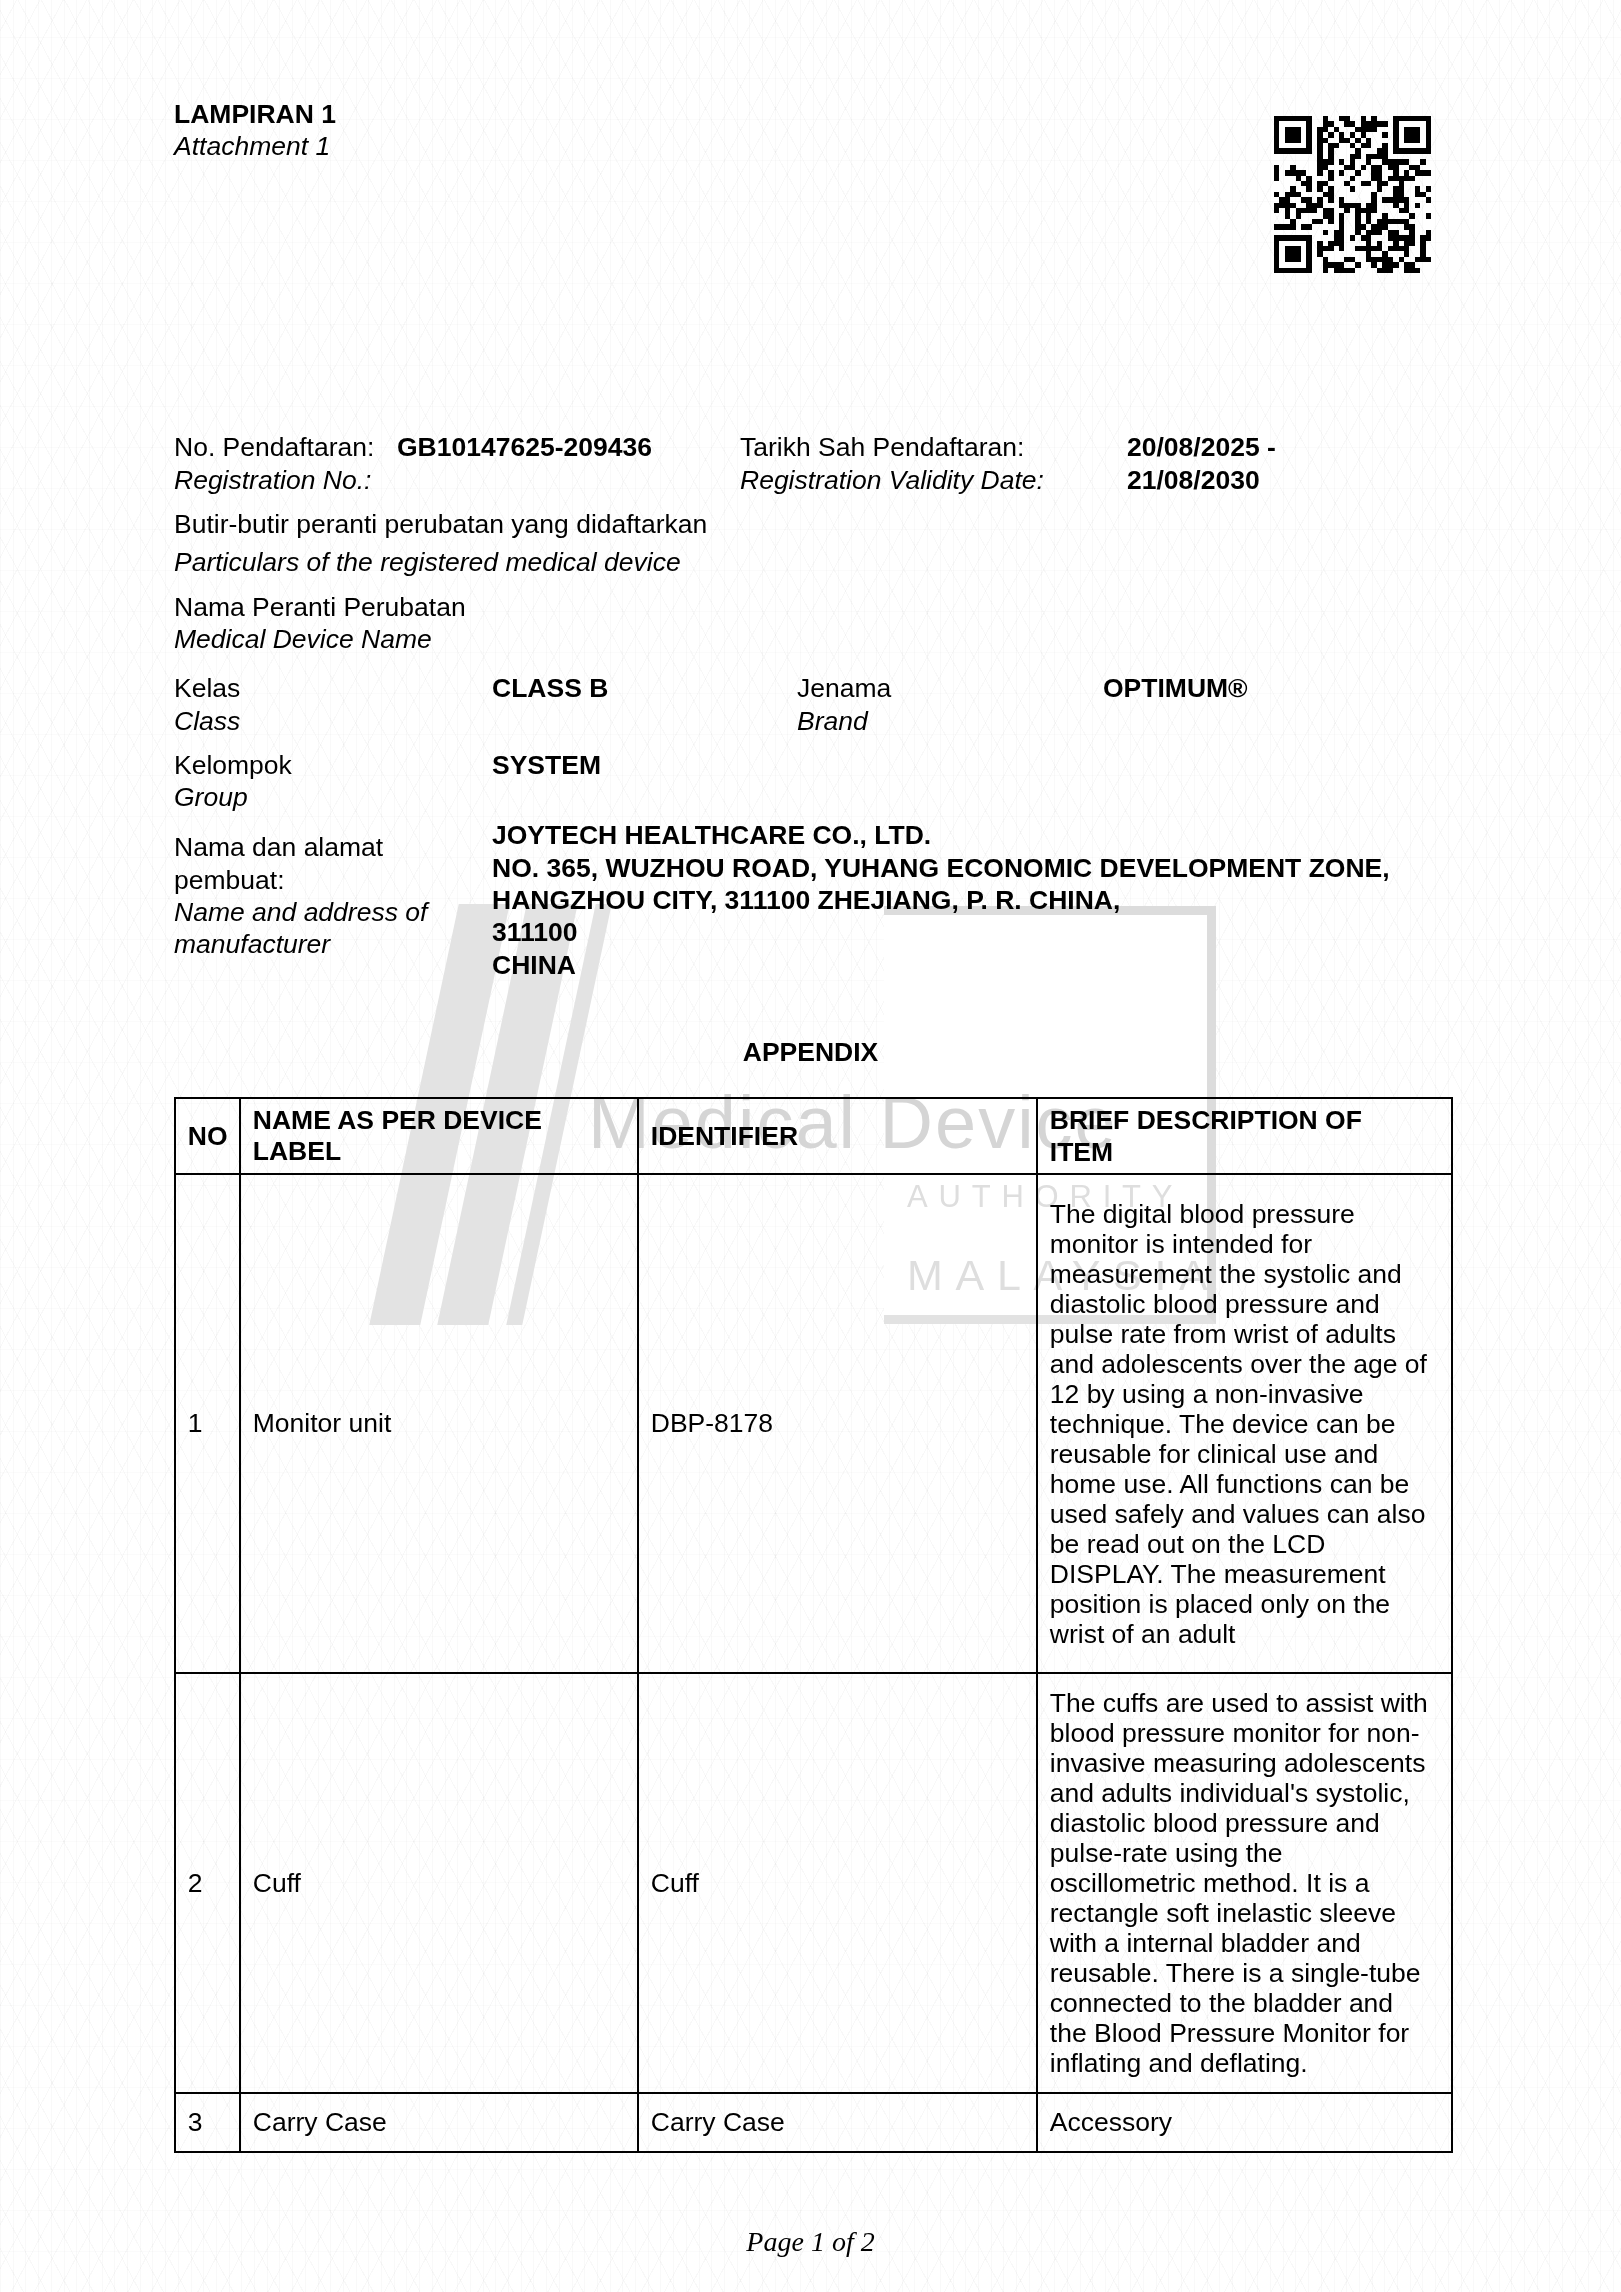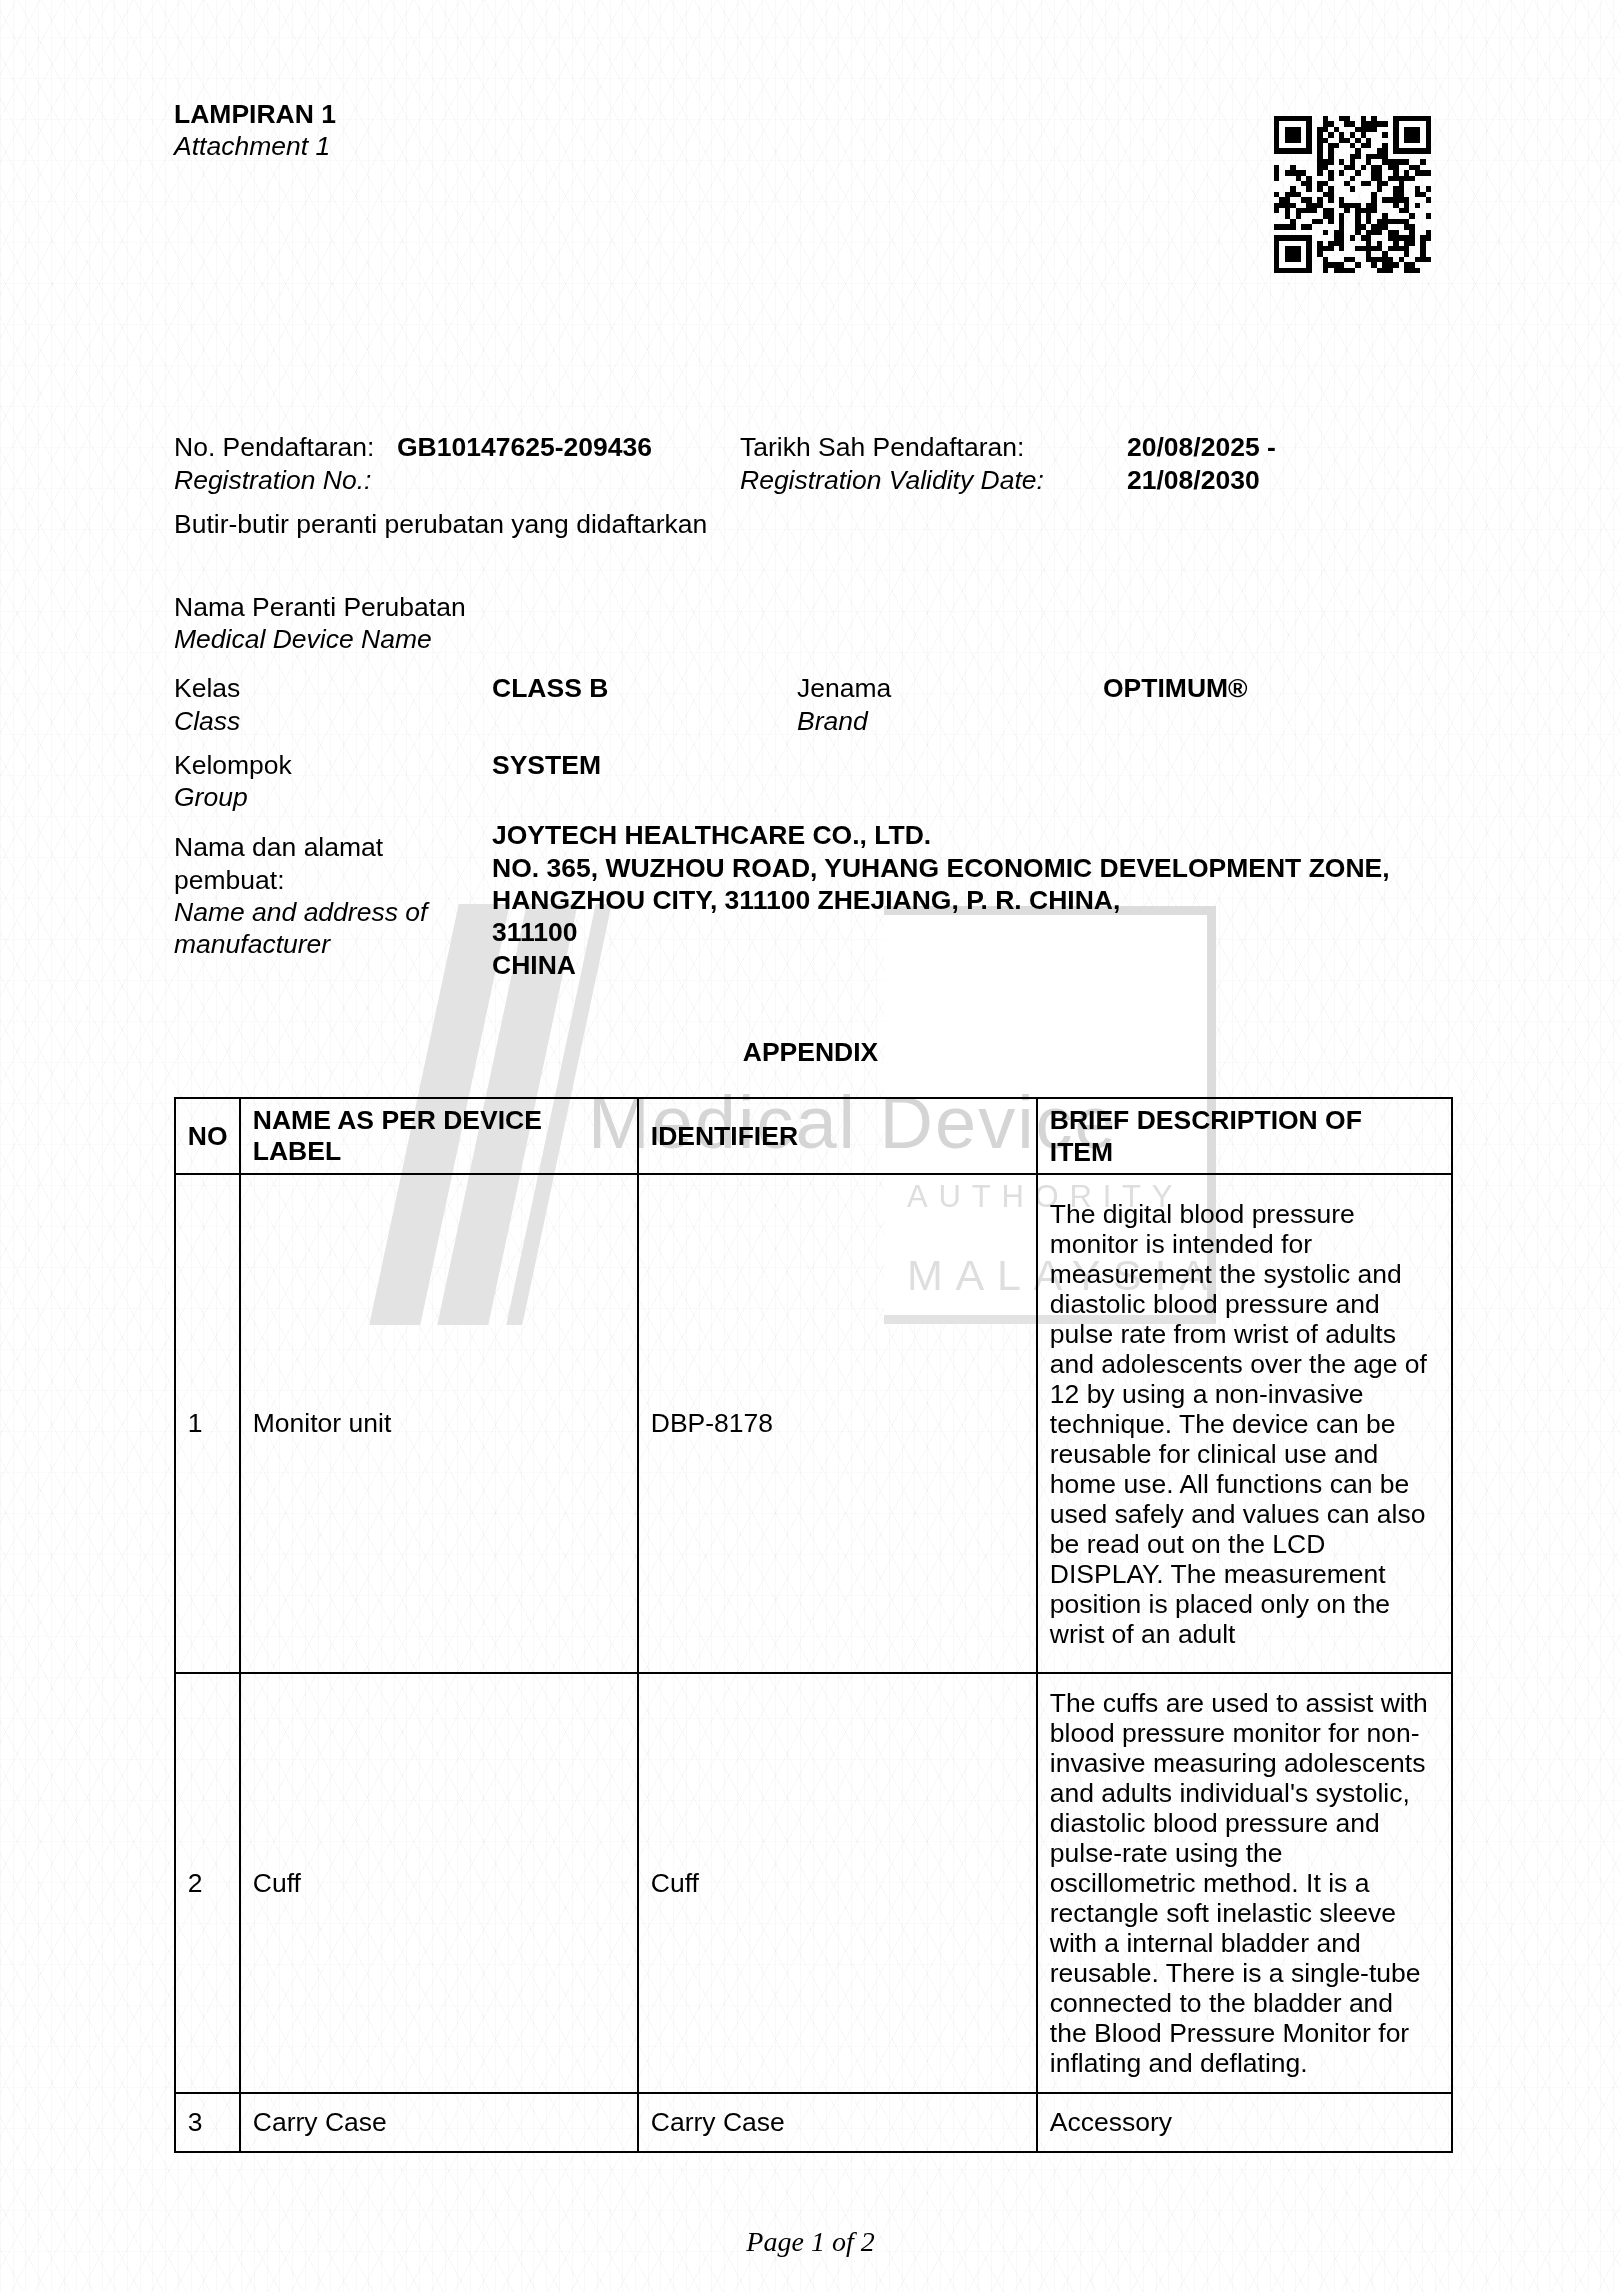--- a/index.html
+++ b/index.html
@@ -404,20 +404,21 @@
 
     <div class="abs t" style="left:174px;top:431px;">No. Pendaftaran:</div>
     <div class="abs t b" style="left:397px;top:431px;">GB10147625-209436</div>
     <div class="abs t" style="left:740px;top:431px;">Tarikh Sah Pendaftaran:</div>
     <div class="abs t b" style="left:1127px;top:431px;">20/08/2025 -</div>
     <div class="abs t it" style="left:174px;top:464px;">Registration No.:</div>
     <div class="abs t it" style="left:740px;top:464px;">Registration Validity Date:</div>
     <div class="abs t b" style="left:1127px;top:464px;">21/08/2030</div>
 
     <div class="abs t" style="left:174px;top:508px;">Butir-butir peranti perubatan yang didaftarkan</div>
+    <div class="abs t it" style="left:174px;top:546px;">Particulars of the registered medical device</div>
 
     <div class="abs t" style="left:174px;top:591px;">Nama Peranti Perubatan</div>
     <div class="abs t it" style="left:174px;top:623px;">Medical Device Name</div>
 
     <div class="abs t" style="left:174px;top:672px;">Kelas</div>
     <div class="abs t b" style="left:492px;top:672px;">CLASS B</div>
     <div class="abs t" style="left:797px;top:672px;">Jenama</div>
     <div class="abs t b" style="left:1103px;top:672px;">OPTIMUM®</div>
     <div class="abs t it" style="left:174px;top:705px;">Class</div>
     <div class="abs t it" style="left:797px;top:705px;">Brand</div>

